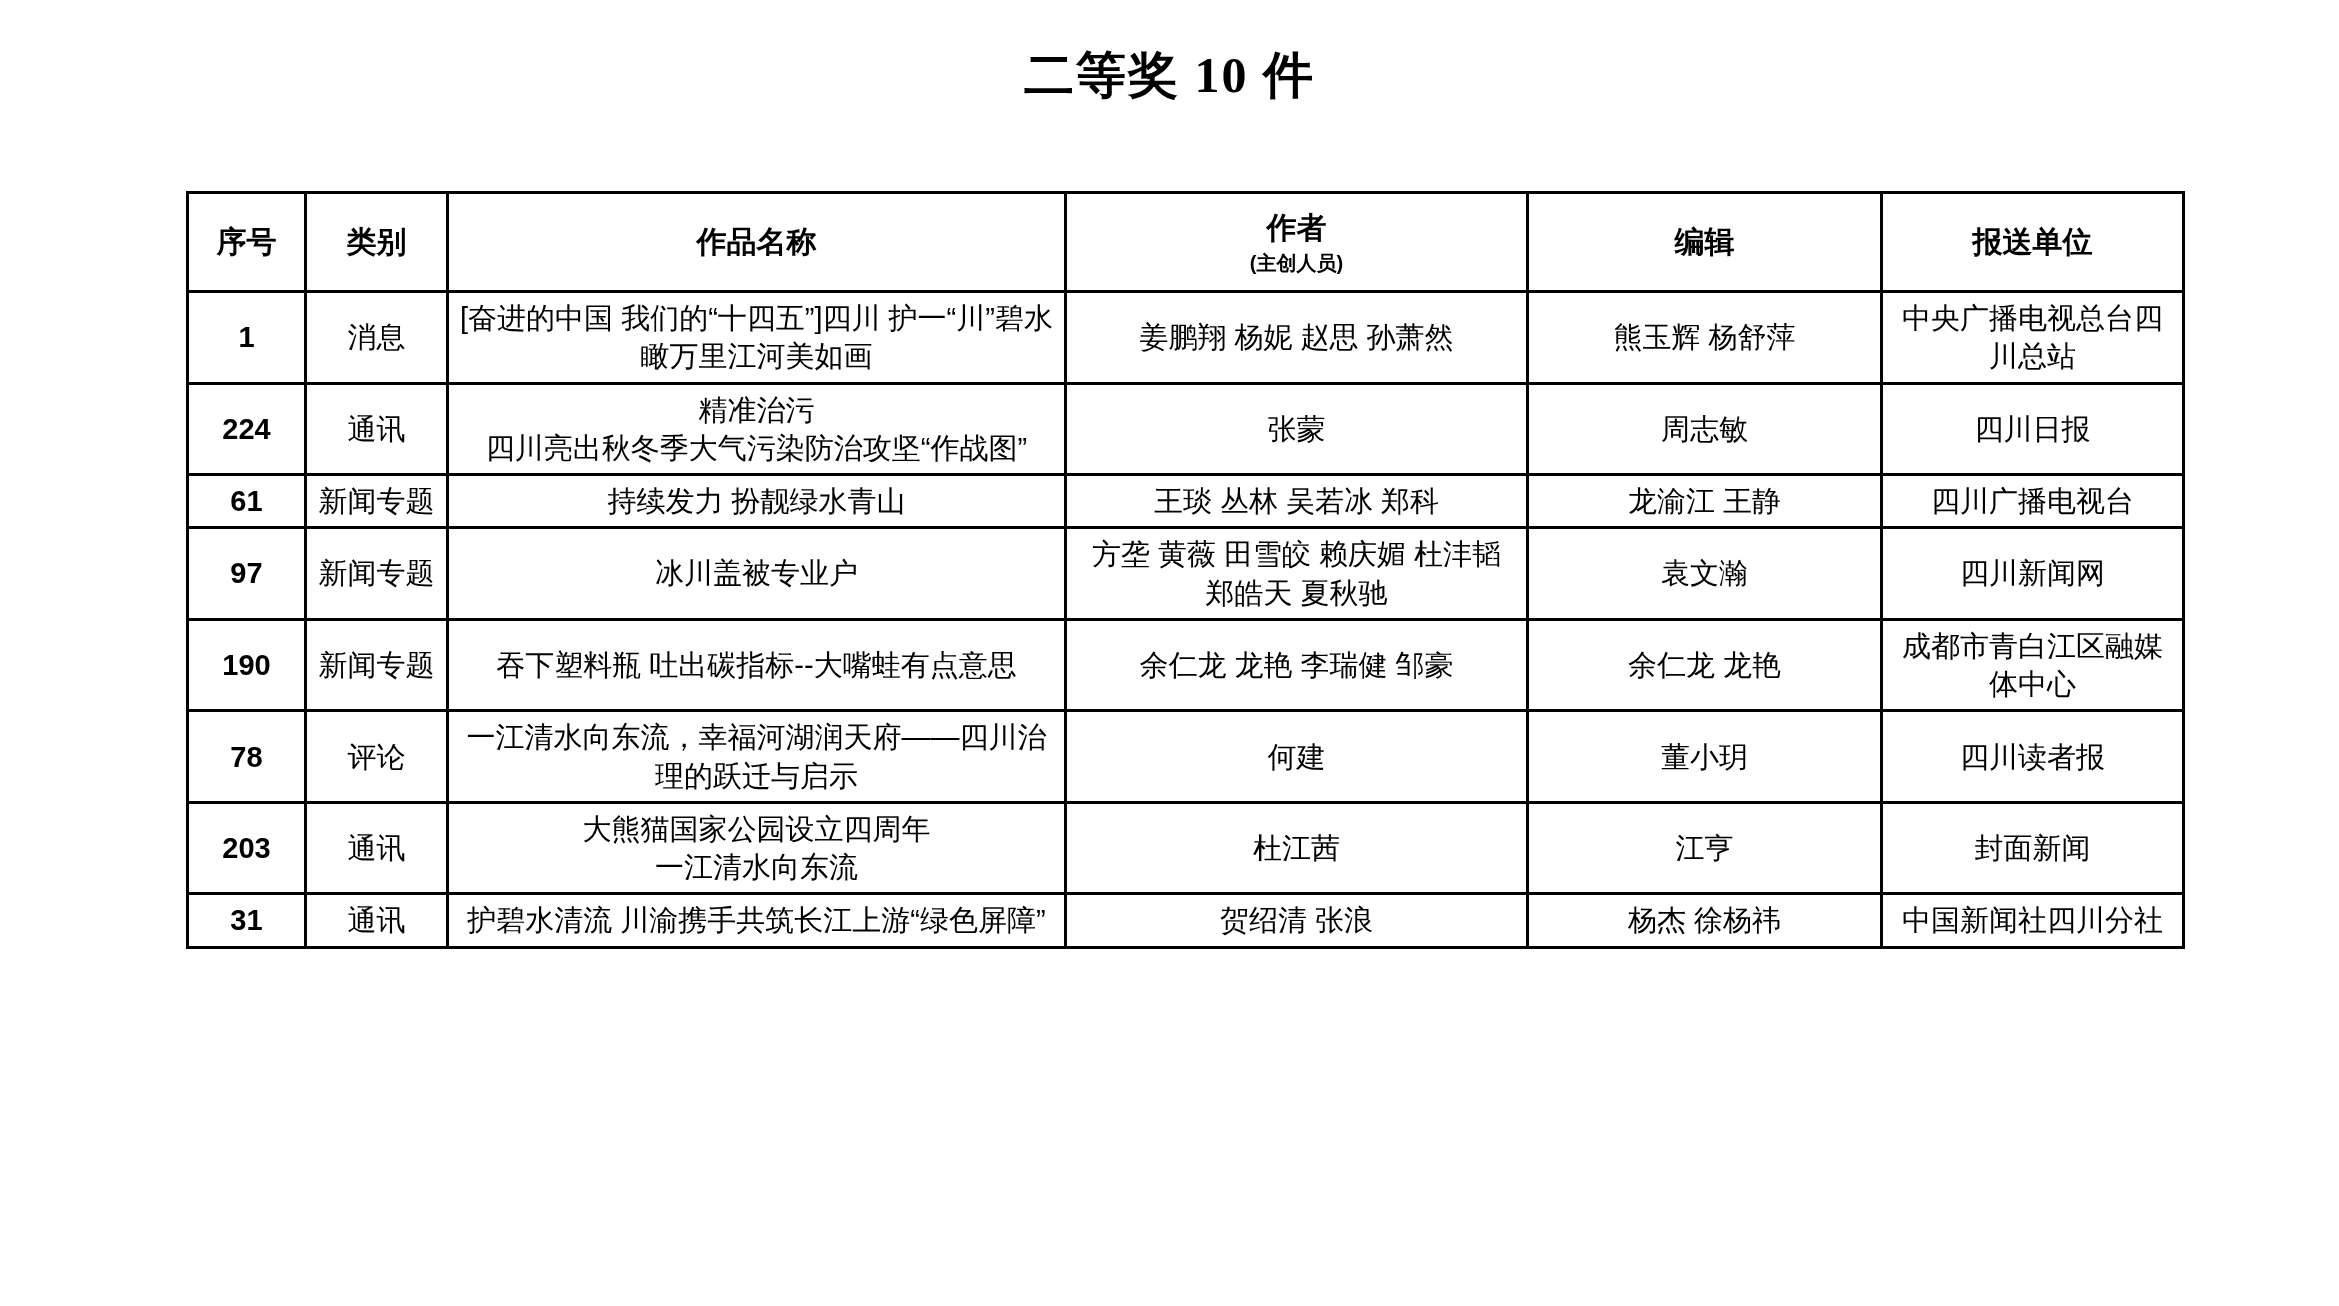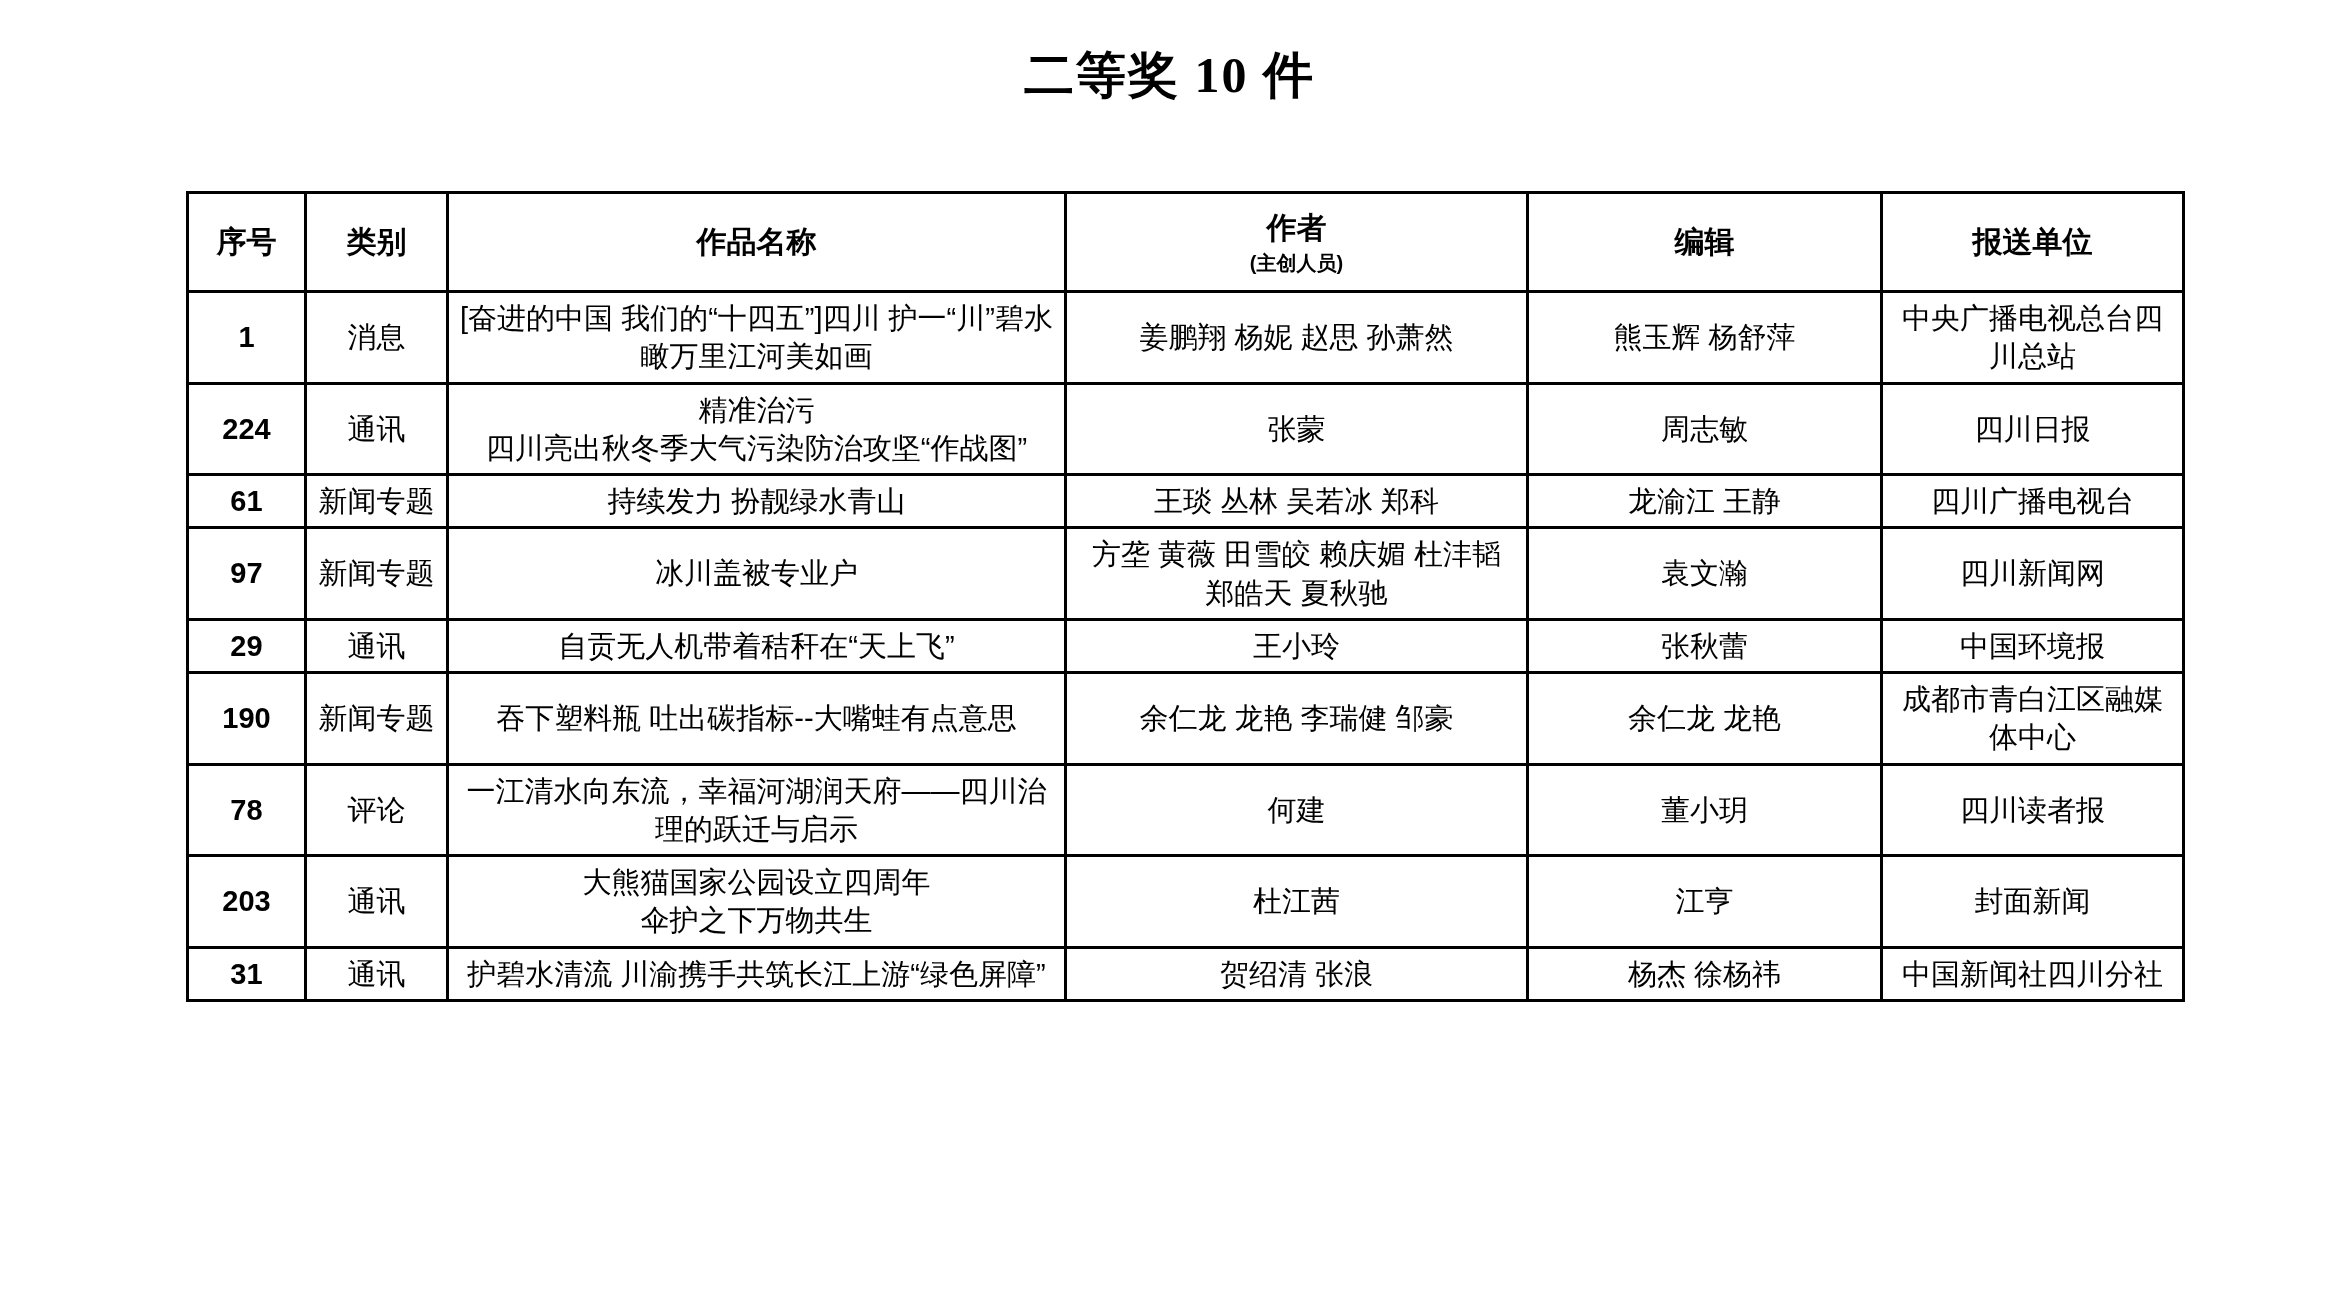--- a/index.html
+++ b/index.html
@@ -137,49 +137,41 @@
         </tr>
         <tr>
           <td class="cell-no">97</td>
           <td>新闻专题</td>
           <td>冰川盖被专业户</td>
           <td>方垄 黄薇 田雪皎 赖庆媚 杜沣韬 郑皓天 夏秋驰</td>
           <td>袁文瀚</td>
           <td>四川新闻网</td>
         </tr>
         <tr>
-          <td class="cell-no">29</td>
-          <td>通讯</td>
-          <td>自贡无人机带着秸秆在“天上飞”</td>
-          <td>王小玲</td>
-          <td>张秋蕾</td>
-          <td>中国环境报</td>
-        </tr>
-        <tr>
           <td class="cell-no">190</td>
           <td>新闻专题</td>
           <td>吞下塑料瓶 吐出碳指标--大嘴蛙有点意思</td>
           <td>余仁龙 龙艳 李瑞健 邹豪</td>
           <td>余仁龙 龙艳</td>
           <td>成都市青白江区融媒体中心</td>
         </tr>
         <tr>
           <td class="cell-no">78</td>
           <td>评论</td>
           <td>一江清水向东流，幸福河湖润天府——四川治理的跃迁与启示</td>
           <td>何建</td>
           <td>董小玥</td>
           <td>四川读者报</td>
         </tr>
         <tr>
           <td class="cell-no">203</td>
           <td>通讯</td>
           <td>
               <span class="multi">大熊猫国家公园设立四周年</span>
-              <span class="multi">伞护之下万物共生</span>
+              <span class="multi">一江清水向东流</span>
             </td>
           <td>杜江茜</td>
           <td>江亨</td>
           <td>封面新闻</td>
         </tr>
         <tr>
           <td class="cell-no">31</td>
           <td>通讯</td>
           <td>护碧水清流 川渝携手共筑长江上游“绿色屏障”</td>
           <td>贺绍清 张浪</td>

